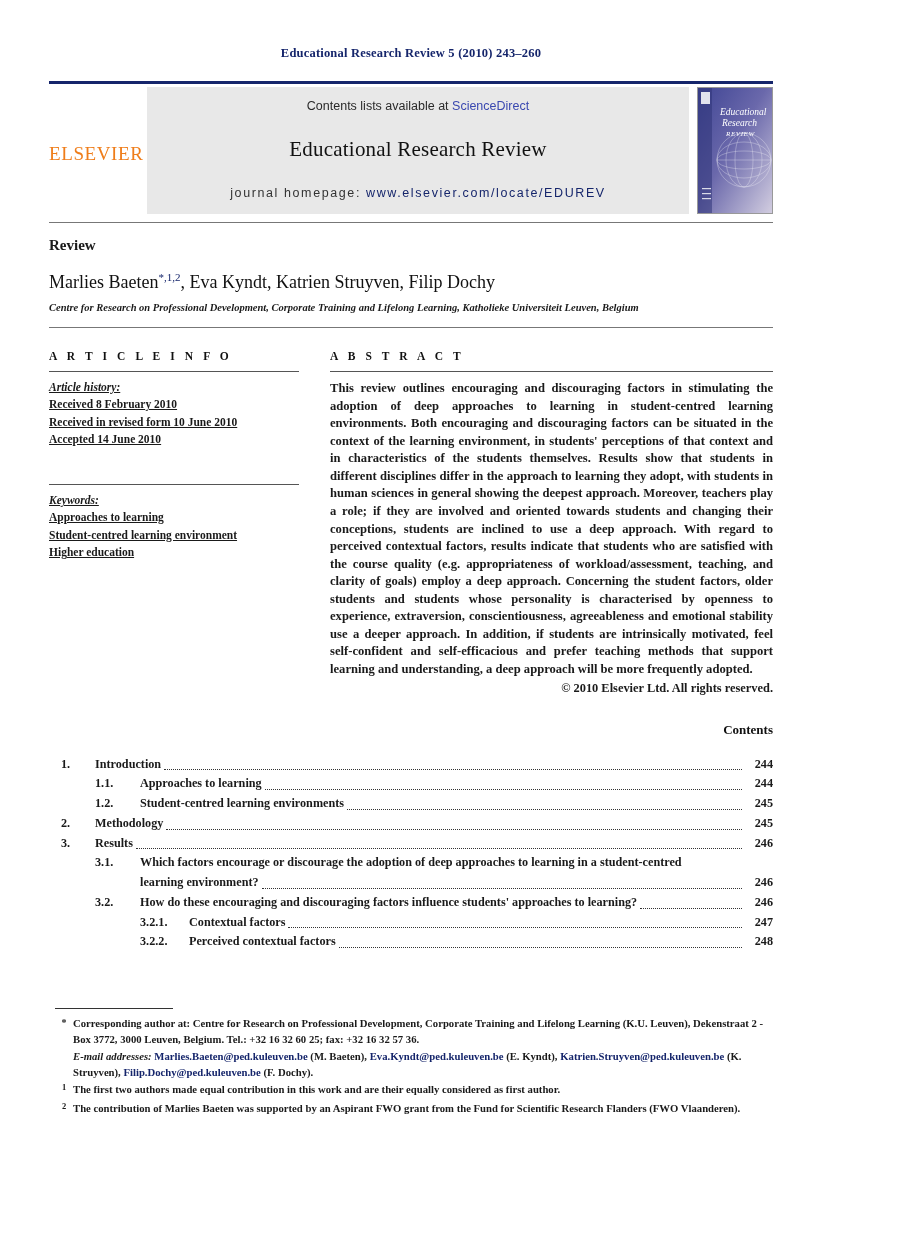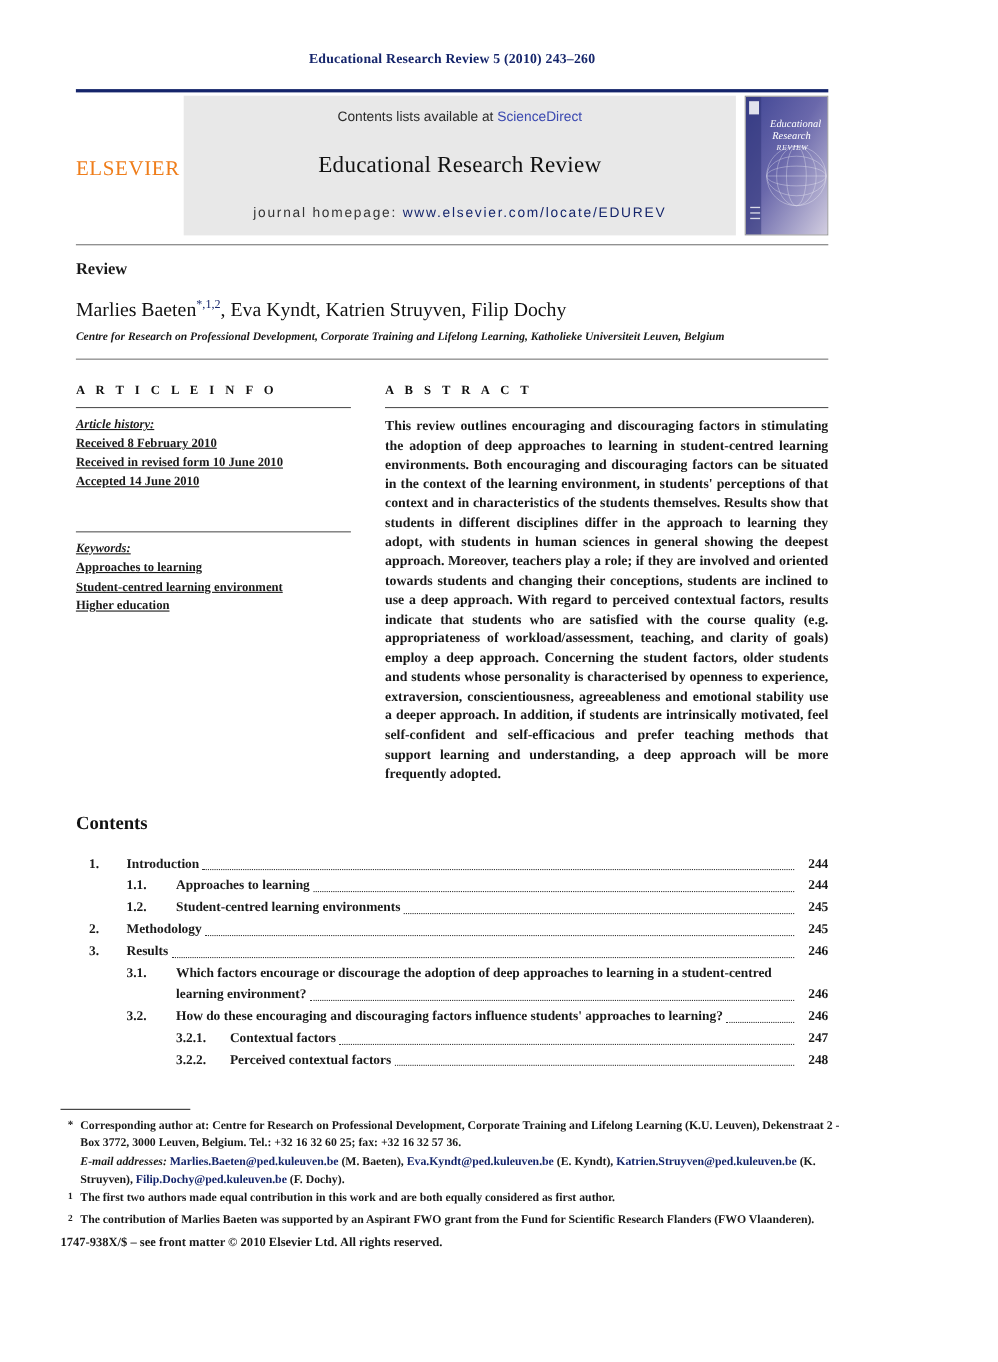--- a/index.html
+++ b/index.html
@@ -13,21 +13,21 @@
     font-family: "Liberation Serif", "DejaVu Serif", serif;
     color: #1a1a1a;
     position: relative;
     overflow: hidden;
   }
   .page {
     width: 822px;
     height: 1238px;
     position: relative;
     box-sizing: border-box;
-    padding: 0 69px;
+    padding: 0 49px;
   }
 
   
   .running-head {
     text-align: center;
     font-family: "Liberation Serif", serif;
     font-weight: bold;
     font-size: 12.5px;
     color: #15256b;
     padding-top: 46px;
@@ -213,22 +213,23 @@
     color: #1a1a1a;
   }
 
   
   .contents-wrap {
     margin-top: 26px;
   }
   .contents-title {
     font-family: "Liberation Serif", serif;
     font-weight: bold;
-    font-size: 17px;
+    font-size: 13px;
     color: #111;
+    text-align: right;
   }
   .toc {
     margin-top: 17px;
   }
   .toc-row {
     display: flex;
     align-items: flex-end;
     font-family: "Liberation Serif", serif;
     font-weight: bold;
     font-size: 12.2px;
@@ -407,20 +408,21 @@
         <div>Approaches to learning</div>
         <div>Student-centred learning environment</div>
         <div>Higher education</div>
       </div>
     </div>
 
     <div class="col-abstract">
       <div class="col-head">A B S T R A C T</div>
       <div class="thin-rule"></div>
       <div class="abstract-body">This review outlines encouraging and discouraging factors in stimulating the adoption of deep approaches to learning in student-centred learning environments. Both encouraging and discouraging factors can be situated in the context of the learning environment, in students' perceptions of that context and in characteristics of the students themselves. Results show that students in different disciplines differ in the approach to learning they adopt, with students in human sciences in general showing the deepest approach. Moreover, teachers play a role; if they are involved and oriented towards students and changing their conceptions, students are inclined to use a deep approach. With regard to perceived contextual factors, results indicate that students who are satisfied with the course quality (e.g. appropriateness of workload/assessment, teaching, and clarity of goals) employ a deep approach. Concerning the student factors, older students and students whose personality is characterised by openness to experience, extraversion, conscientiousness, agreeableness and emotional stability use a deeper approach. In addition, if students are intrinsically motivated, feel self-confident and self-efficacious and prefer teaching methods that support learning and understanding, a deep approach will be more frequently adopted.</div>
+      <div class="copyright">© 2010 Elsevier Ltd. All rights reserved.</div>
     </div>
   </div>
 
   <div class="contents-wrap">
     <div class="contents-title">Contents</div>
     <div class="toc" id="toc">
         <div class="toc-row toc-lvl1">
           <span class="toc-num">1.</span>
           <span class="toc-label">Introduction</span>
           <span class="toc-leader"></span>
@@ -492,26 +494,25 @@
       </div>
       <div class="fn">
         <div class="fn-mark"></div>
         <div class="fn-body">
           <span class="fn-em">E-mail addresses:</span>
           <span class="lnk">Marlies.Baeten@ped.kuleuven.be</span><span> (M. Baeten), </span><span class="lnk">Eva.Kyndt@ped.kuleuven.be</span><span> (E. Kyndt), </span><span class="lnk">Katrien.Struyven@ped.kuleuven.be</span><span> (K. Struyven), </span><span class="lnk">Filip.Dochy@ped.kuleuven.be</span><span> (F. Dochy).</span>
         </div>
       </div>
       <div class="fn">
         <div class="fn-mark"><sup>1</sup></div>
-        <div class="fn-body">The first two authors made equal contribution in this work and are both equally considered as first author.</div>
+        <div class="fn-body">The first two authors made equal contribution in this work and are their equally considered as first author.</div>
       </div>
       <div class="fn">
         <div class="fn-mark"><sup>2</sup></div>
         <div class="fn-body">The contribution of Marlies Baeten was supported by an Aspirant FWO grant from the Fund for Scientific Research Flanders (FWO Vlaanderen).</div>
       </div>
     </div>
   </div>
 
   <div class="imprint">
-    <div>1747-938X/$ – see front matter © 2010 Elsevier Ltd. All rights reserved.</div>
   </div>
 
 </div>
 
 </body></html>

